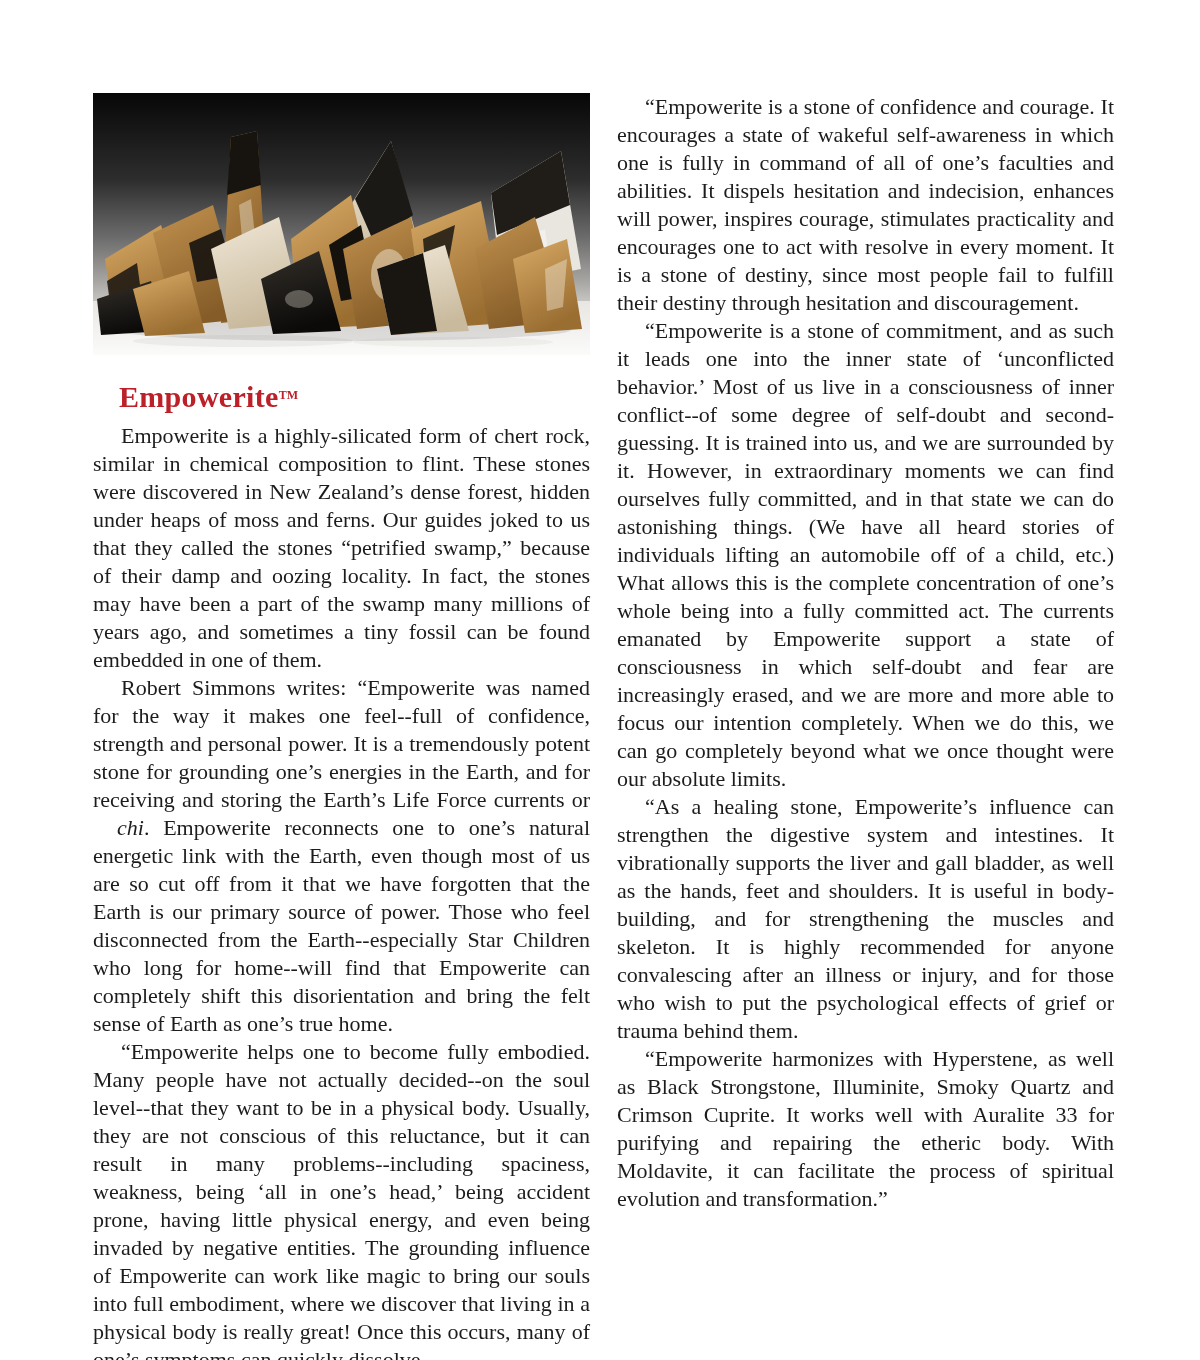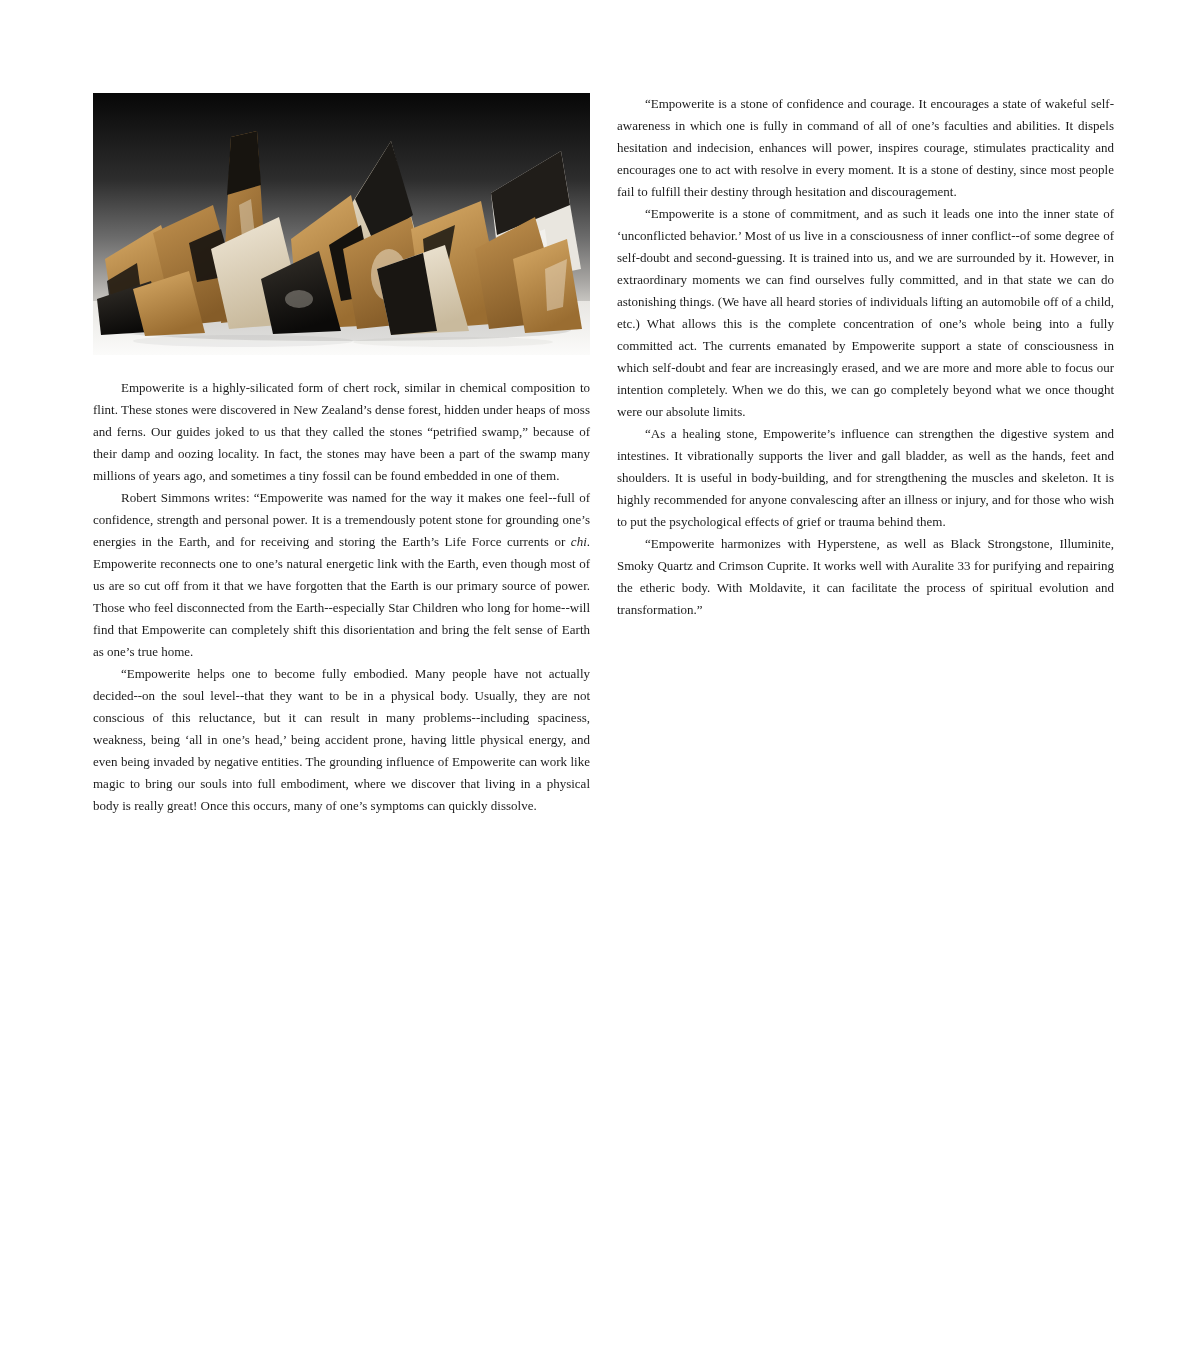--- a/index.html
+++ b/index.html
@@ -41,26 +41,26 @@
   }
   .title .tm {
     font-size: 12px;
     font-weight: bold;
     vertical-align: top;
     position: relative;
     top: -2px;
     letter-spacing: 0;
   }
   p.body-para {
-    font-size: 13px;
-    line-height: 22px;
+    font-size: 22px;
+    line-height: 28px;
     text-align: justify;
     text-indent: 28px;
   }
-  p.body-para em { font-style: italic; }
+  p.body-para em { font-style: italic; margin-left: 24px; }
 </style>
 </head>
 <body>
 
 <div class="page">
   <div class="columns">
 
     <div class="col">
 
       <div class="photo-figure" role="img" aria-label="Photograph of a pile of polished Empowerite stones in tan, black and white against a dark gradient backdrop">
@@ -130,20 +130,21 @@
           <polygon points="40,196 96,178 112,240 52,243" fill="url(#tan1)"></polygon>
           <polygon points="168,186 226,158 248,238 180,241" fill="url(#darkStone)"></polygon>
           <ellipse cx="206" cy="206" rx="14" ry="9" fill="#dcd7cc" opacity="0.35"></ellipse>
           <polygon points="284,176 352,152 376,238 298,242" fill="url(#cream)"></polygon>
           <polygon points="284,176 330,160 344,238 298,242" fill="#191612"></polygon>
           <polygon points="420,166 474,146 489,236 432,240" fill="url(#tan1)"></polygon>
           <polygon points="452,176 474,166 470,214 454,218" fill="#efe5d2" opacity="0.45"></polygon>
         </svg>
       </div>
 
+      <h1 class="title"><span>Empowerite</span><span class="tm">TM</span></h1>
 
       <p class="body-para">Empowerite is a highly-silicated form of chert rock, similar in chemical composition to flint. These stones were discovered in New Zealand’s dense forest, hidden under heaps of moss and ferns. Our guides joked to us that they called the stones “petrified swamp,” because of their damp and oozing locality. In fact, the stones may have been a part of the swamp many millions of years ago, and sometimes a tiny fossil can be found embedded in one of them.</p>
 
       <p class="body-para"><span>Robert Simmons writes: “Empowerite was named for the way it makes one feel--full of confidence, strength and personal power. It is a tremendously potent stone for grounding one’s energies in the Earth, and for receiving and storing the Earth’s Life Force currents or </span><em>chi</em><span>. Empowerite reconnects one to one’s natural energetic link with the Earth, even though most of us are so cut off from it that we have forgotten that the Earth is our primary source of power. Those who feel disconnected from the Earth--especially Star Children who long for home--will find that Empowerite can completely shift this disorientation and bring the felt sense of Earth as one’s true home.</span></p>
 
       <p class="body-para">“Empowerite helps one to become fully embodied. Many people have not actually decided--on the soul level--that they want to be in a physical body. Usually, they are not conscious of this reluctance, but it can result in many problems--including spaciness, weakness, being ‘all in one’s head,’ being accident prone, having little physical energy, and even being invaded by negative entities. The grounding influence of Empowerite can work like magic to bring our souls into full embodiment, where we discover that living in a physical body is really great! Once this occurs, many of one’s symptoms can quickly dissolve.</p>
     </div>
 
     <div class="col">
       <p class="body-para">“Empowerite is a stone of confidence and courage. It encourages a state of wakeful self-awareness in which one is fully in command of all of one’s faculties and abilities. It dispels hesitation and indecision, enhances will power, inspires courage, stimulates practicality and encourages one to act with resolve in every moment. It is a stone of destiny, since most people fail to fulfill their destiny through hesitation and discouragement.</p>

